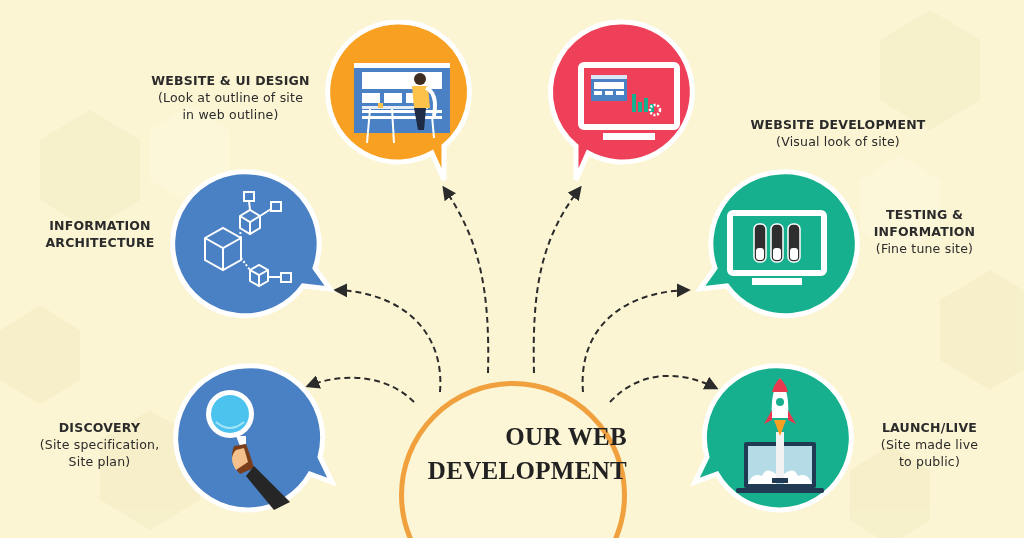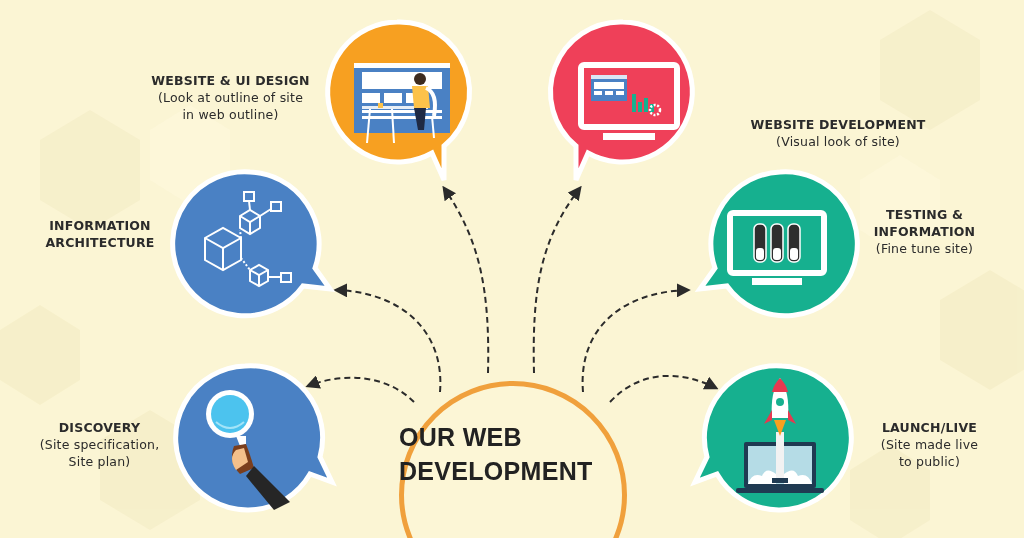--- a/index.html
+++ b/index.html
@@ -17,22 +17,22 @@
     font-size: 12.5px; line-height: 17px; letter-spacing: 0.2px;
   }
   .label .t { font-weight: bold; display: block; }
   .label .s { display: block; }
   .center {
     position: absolute; left: 399px; top: 381px; width: 228px; height: 228px;
     border-radius: 50%; border: 5px solid #f0a03c; background: #fcf6d6;
     box-sizing: border-box;
   }
   .center-title {
-    position: absolute; left: 399px; top: 420px; width: 228px; text-align: left;
-    font-family: Liberation Sans, sans-serif;
+    position: absolute; left: 399px; top: 420px; width: 228px; text-align: right;
+    font-family: Liberation Serif, serif;
     font-weight: bold; font-size: 25px; line-height: 34px; color: #222;
     letter-spacing: 0.3px;
   }
   .arrows { position: absolute; left: 0; top: 0; }
 </style>
 </head>
 <body>
 
 <svg class="bg-hex" width="1024" height="538">
   <g fill="#f3ebc2" opacity="0.55">

